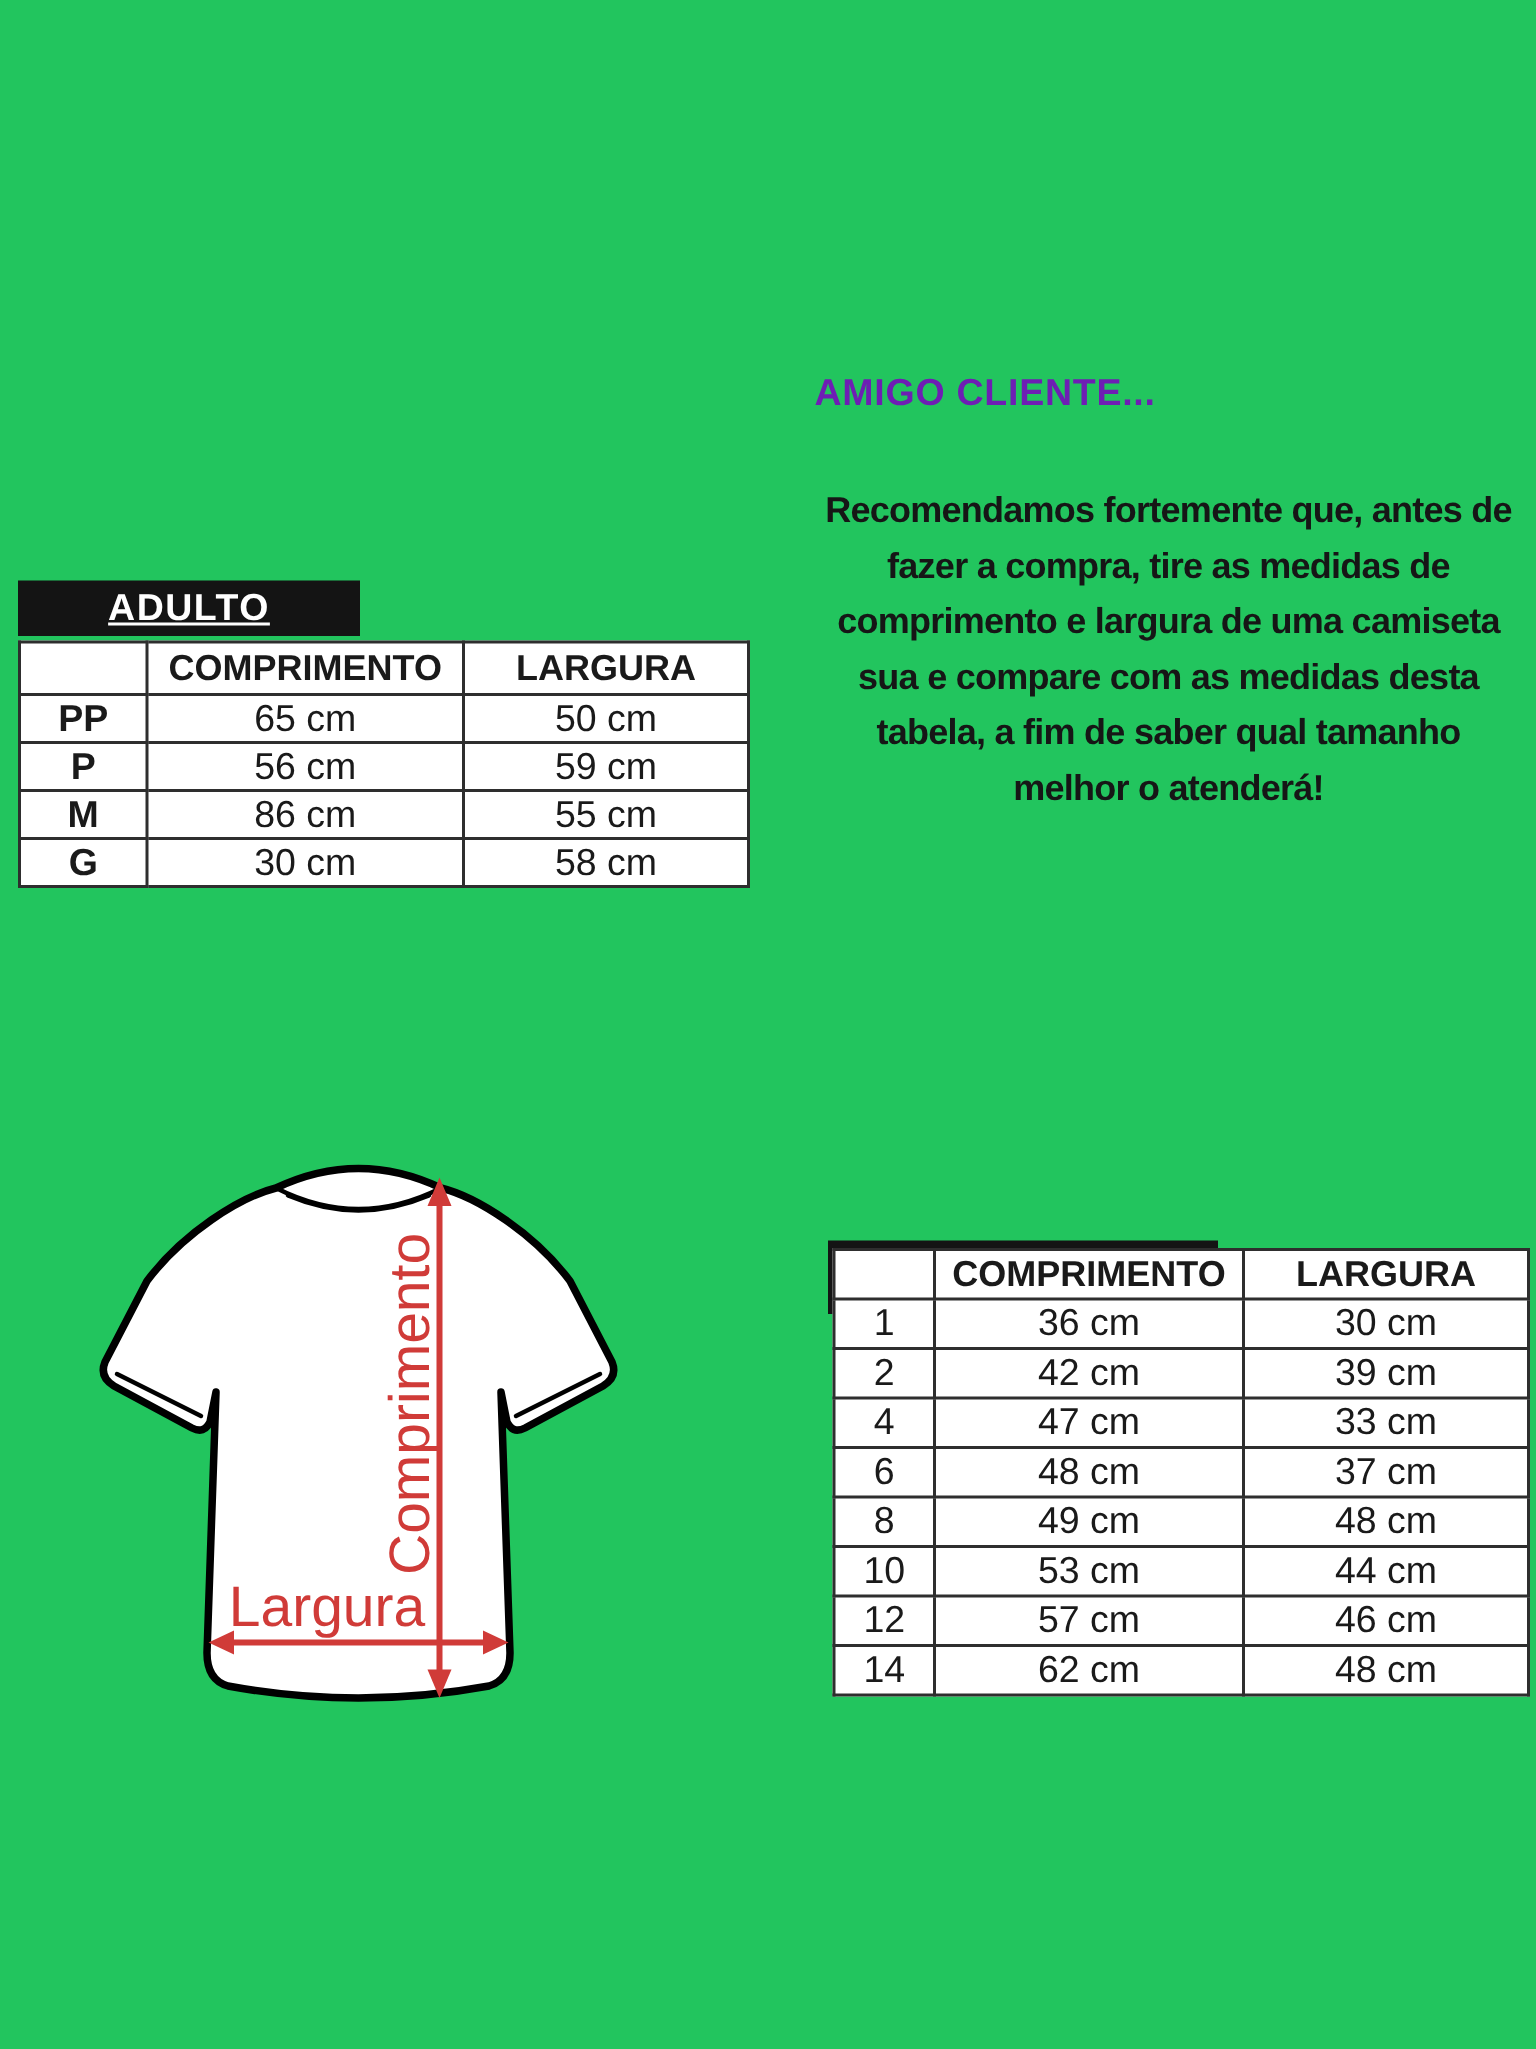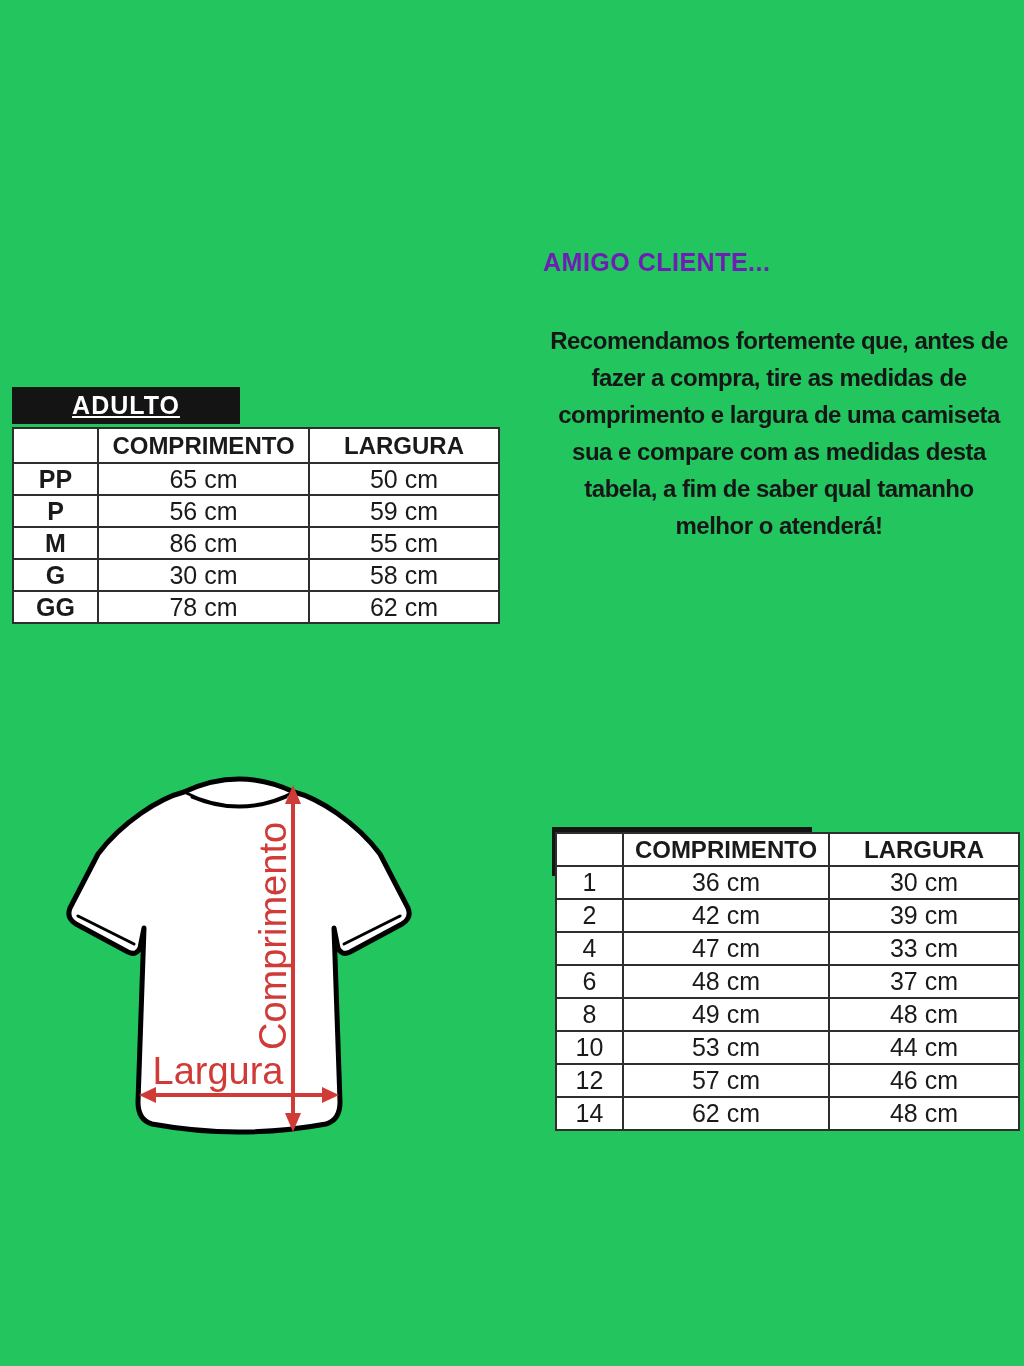--- a/index.html
+++ b/index.html
@@ -92,25 +92,20 @@
     </tr>
     <tr>
       <td class="size-label">M</td>
       <td>86 cm</td>
       <td>55 cm</td>
     </tr>
     <tr>
       <td class="size-label">G</td>
       <td>30 cm</td>
       <td>58 cm</td>
-    </tr>
-    <tr>
-      <td class="size-label">GG</td>
-      <td>78 cm</td>
-      <td>62 cm</td>
     </tr>
   </tbody>
     </table>
 
   <div class="bar bar-infantil">
     <span class="stretch">INFANTIL</span>
   </div>
   <table class="size infantil-table">
     <colgroup>
         <col style="width:67px">

